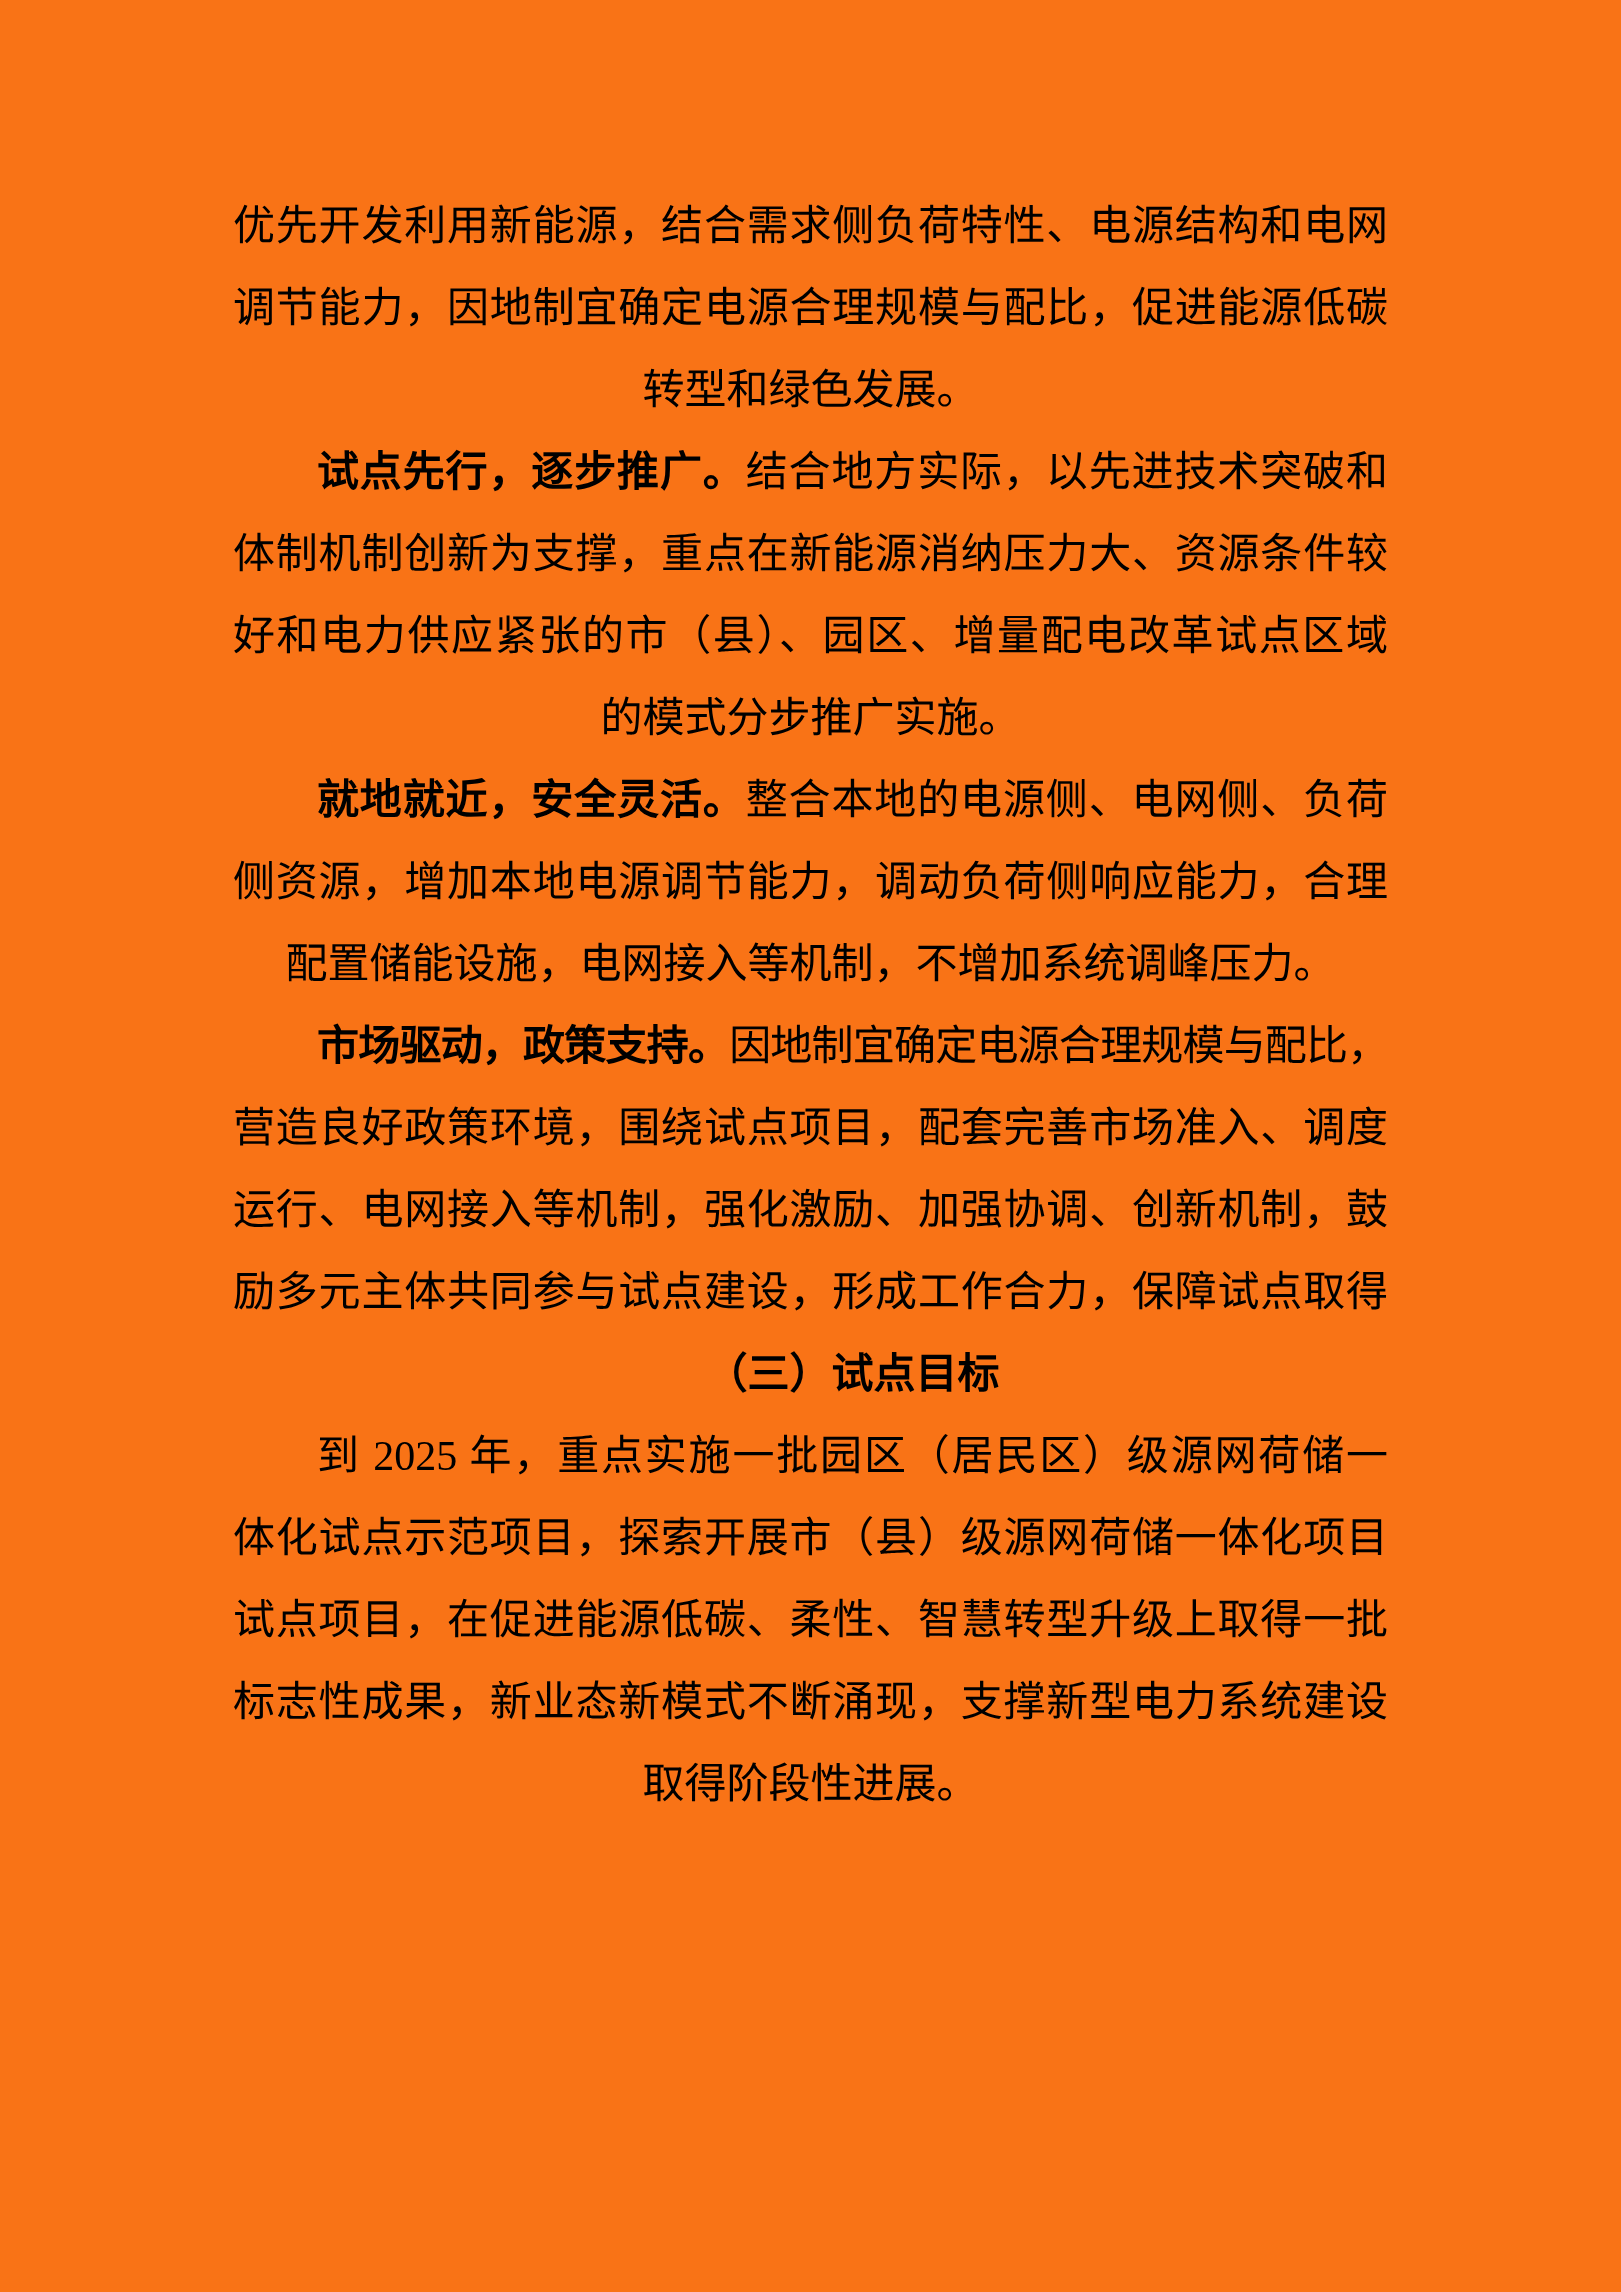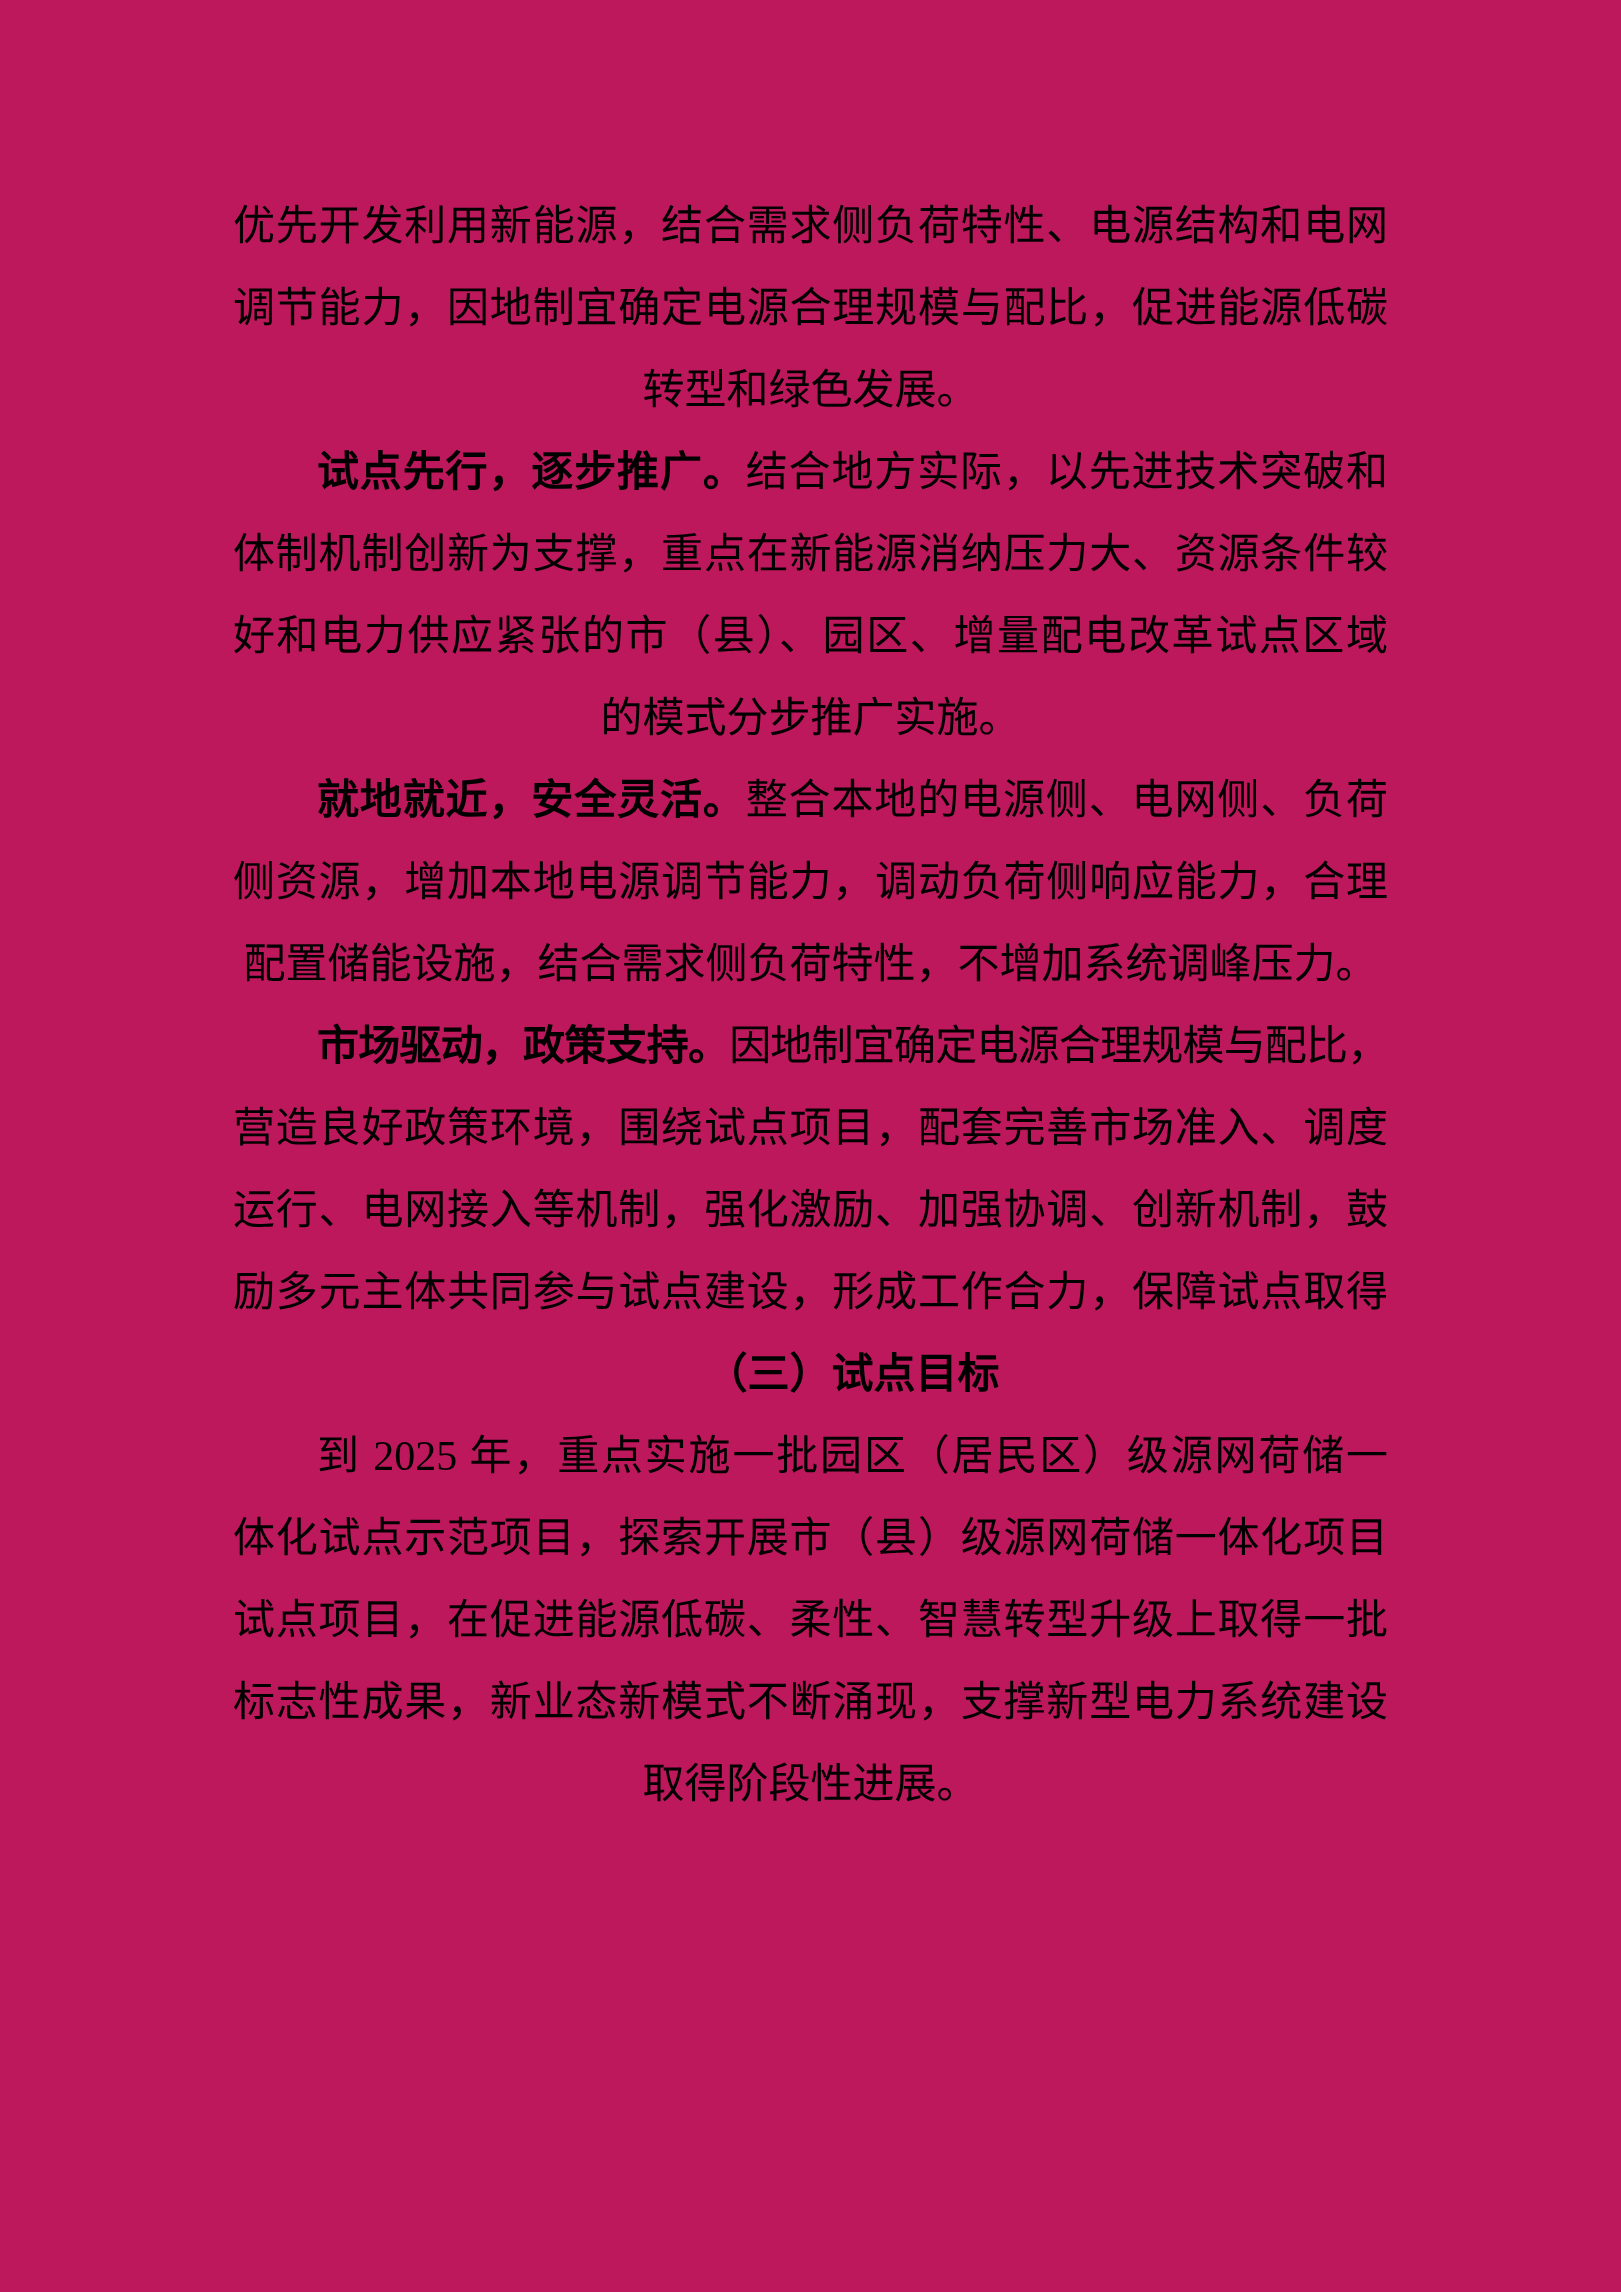--- a/index.html
+++ b/index.html
@@ -4,21 +4,21 @@
 <style>
   html, body {
     margin: 0;
     padding: 0;
     background: #ffffff;
   }
   .page {
     position: relative;
     width: 1621px;
     height: 2293px;
-    background: #be185d;
+    background: #f97316;
     overflow: hidden;
     font-family: "Liberation Serif", "DejaVu Serif", serif;
     color: #000000;
   }
   .text-block {
     position: absolute;
     left: 233px;
     top: 185px;
     width: 1155px;
     font-size: 42px;
@@ -54,21 +54,21 @@
     <div class="line j">调节能力，因地制宜确定电源合理规模与配比，促进能源低碳</div>
     <div class="line">转型和绿色发展。</div>
 
     <div class="line j indent"><span class="lead">试点先行，逐步推广。</span><span>结合地方实际，以先进技术突破和</span></div>
     <div class="line j">体制机制创新为支撑，重点在新能源消纳压力大、资源条件较</div>
     <div class="line j">好和电力供应紧张的市（县）、园区、增量配电改革试点区域</div>
     <div class="line">的模式分步推广实施。</div>
 
     <div class="line j indent"><span class="lead">就地就近，安全灵活。</span><span>整合本地的电源侧、电网侧、负荷</span></div>
     <div class="line j">侧资源，增加本地电源调节能力，调动负荷侧响应能力，合理</div>
-    <div class="line">配置储能设施，结合需求侧负荷特性，不增加系统调峰压力。</div>
+    <div class="line">配置储能设施，电网接入等机制，不增加系统调峰压力。</div>
 
     <div class="line j indent tight"><span class="lead">市场驱动，政策支持。</span><span>因地制宜确定电源合理规模与配比，</span></div>
     <div class="line j">营造良好政策环境，围绕试点项目，配套完善市场准入、调度</div>
     <div class="line j">运行、电网接入等机制，强化激励、加强协调、创新机制，鼓</div>
     <div class="line j">励多元主体共同参与试点建设，形成工作合力，保障试点取得</div>
 
     <div class="line indent heading">（三）试点目标</div>
 
     <div class="line j indent">到 2025 年，重点实施一批园区（居民区）级源网荷储一</div>
     <div class="line j">体化试点示范项目，探索开展市（县）级源网荷储一体化项目</div>

